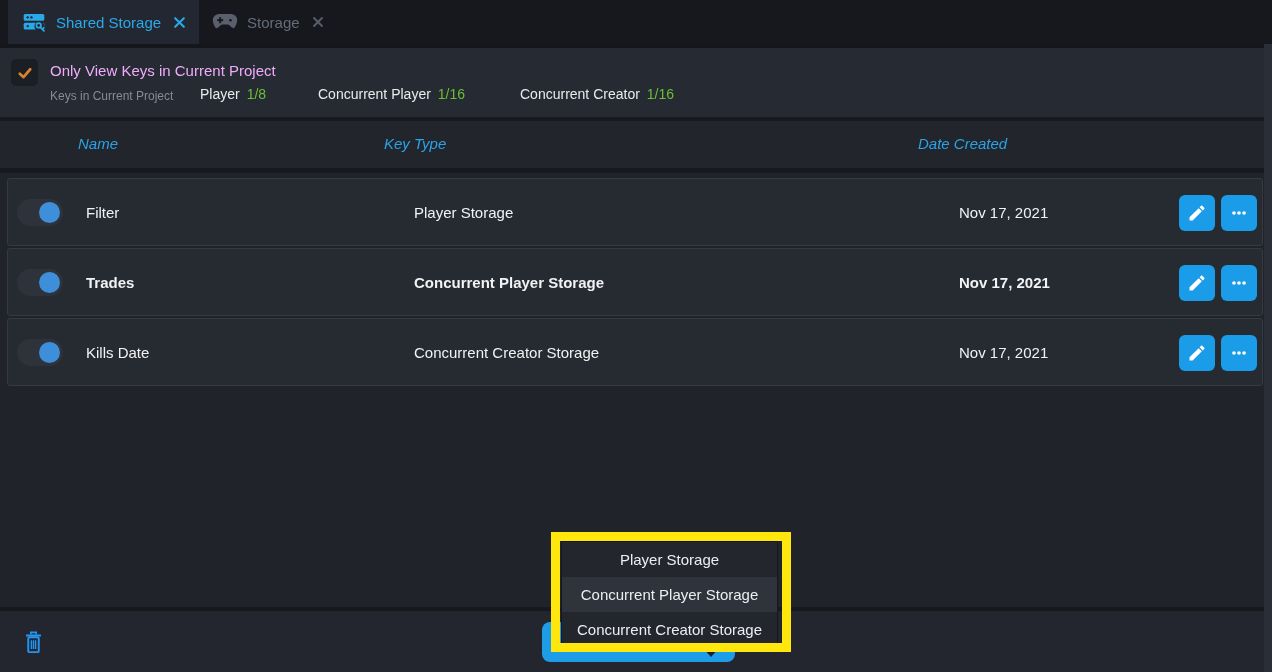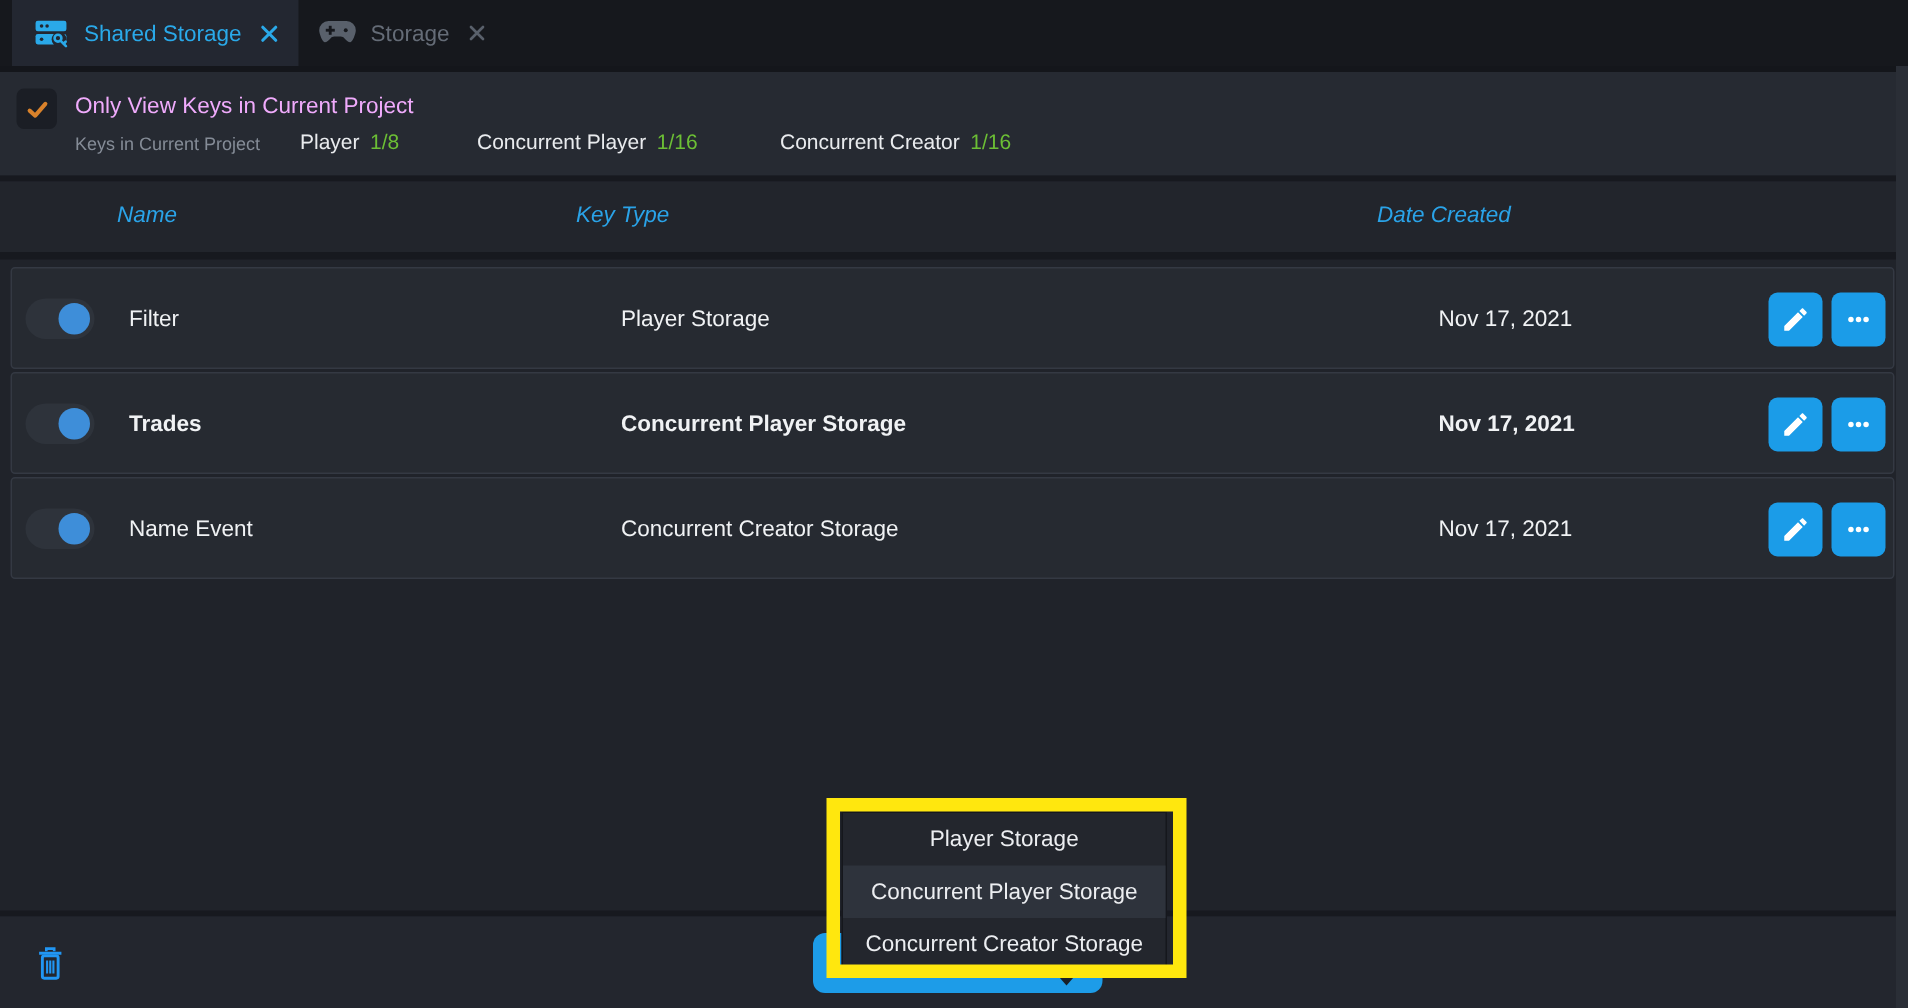--- a/index.html
+++ b/index.html
@@ -180,21 +180,21 @@
             <circle cx="17.5" cy="12" r="2" fill="#fff"></circle>
           </svg>
         </span>
     </button>
   </div>
 
   <div class="row r2">
     <div class="toggle">
         <div class="knob"></div>
       </div>
-    <div class="cell name">Name Event</div>
+    <div class="cell name">Kills Date</div>
     <div class="cell type">Concurrent Creator Storage</div>
     <div class="cell date">Nov 17, 2021</div>
     <button class="rbtn edit">
       <span>
           <svg width="20" height="20" viewBox="0 0 24 24">
             <path fill="#ffffff" d="M3 17.2V21h3.8L17.8 10 14 6.2 3 17.2zM20.7 7.1c.4-.4.4-1 0-1.4l-2.4-2.4c-.4-.4-1-.4-1.4 0l-1.8 1.8 3.8 3.8 1.8-1.8z"></path>
           </svg>
         </span>
     </button>
     <button class="rbtn more">

